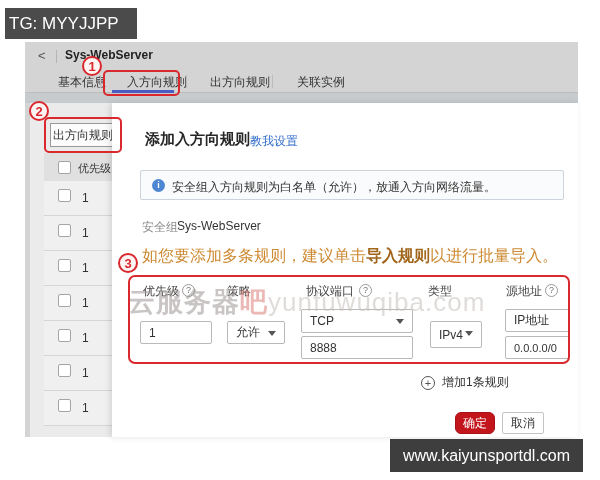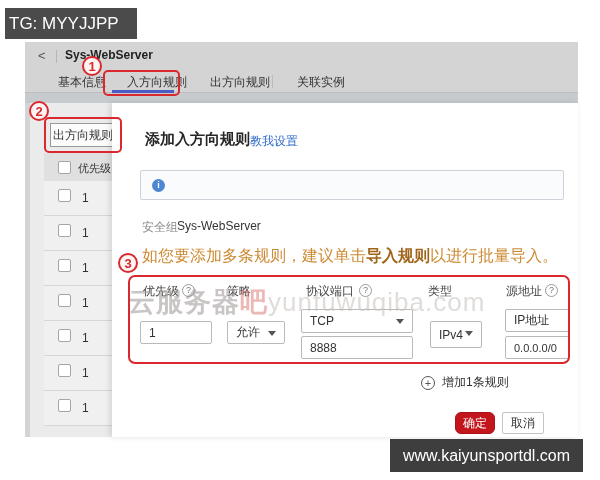--- a/index.html
+++ b/index.html
@@ -139,20 +139,21 @@
   <span class="checkbox"></span>
   <span class="lcell-val">1</span>
 </div>
 
 <div class="abs dialog"></div>
 <div class="abs dlg-title">添加入方向规则</div>
 <a class="abs dlg-help-link">教我设置</a>
 
 <div class="abs info-box">
   <i class="info-icon">i</i>
+  <span class="info-text">安全组入方向规则为白名单（允许），放通入方向网络流量。</span>
 </div>
 
 <div class="abs sg-label">安全组</div>
 <div class="abs sg-value">Sys-WebServer</div>
 
 <div class="abs tip-line"><span>如您要添加多条规则，建议单击</span><span class="tip-em">导入规则</span><span>以进行批量导入。</span></div>
 
 <div class="abs form-label" style="left:143px">优先级</div>
 <div class="abs help-icon" style="left:182px">?</div>
 <div class="abs form-label" style="left:227px">策略</div>

